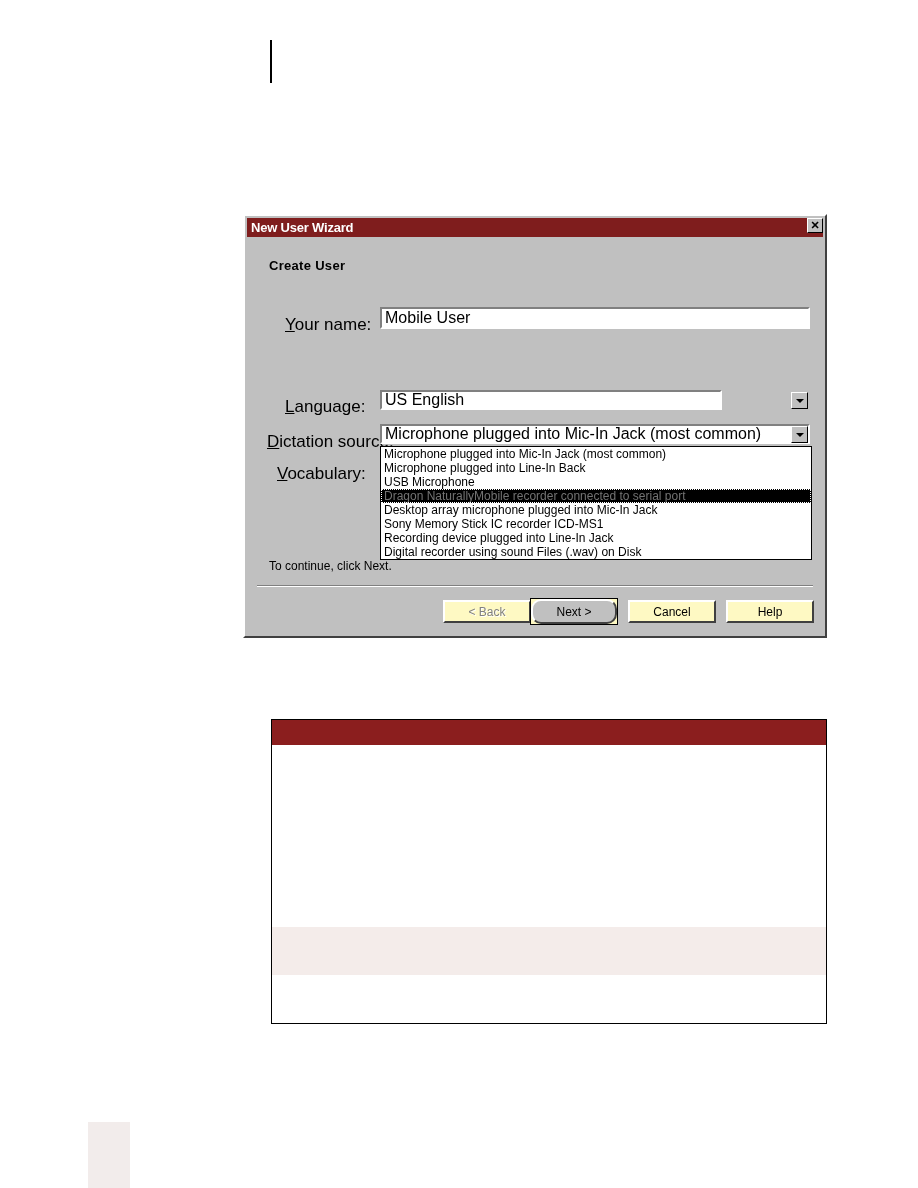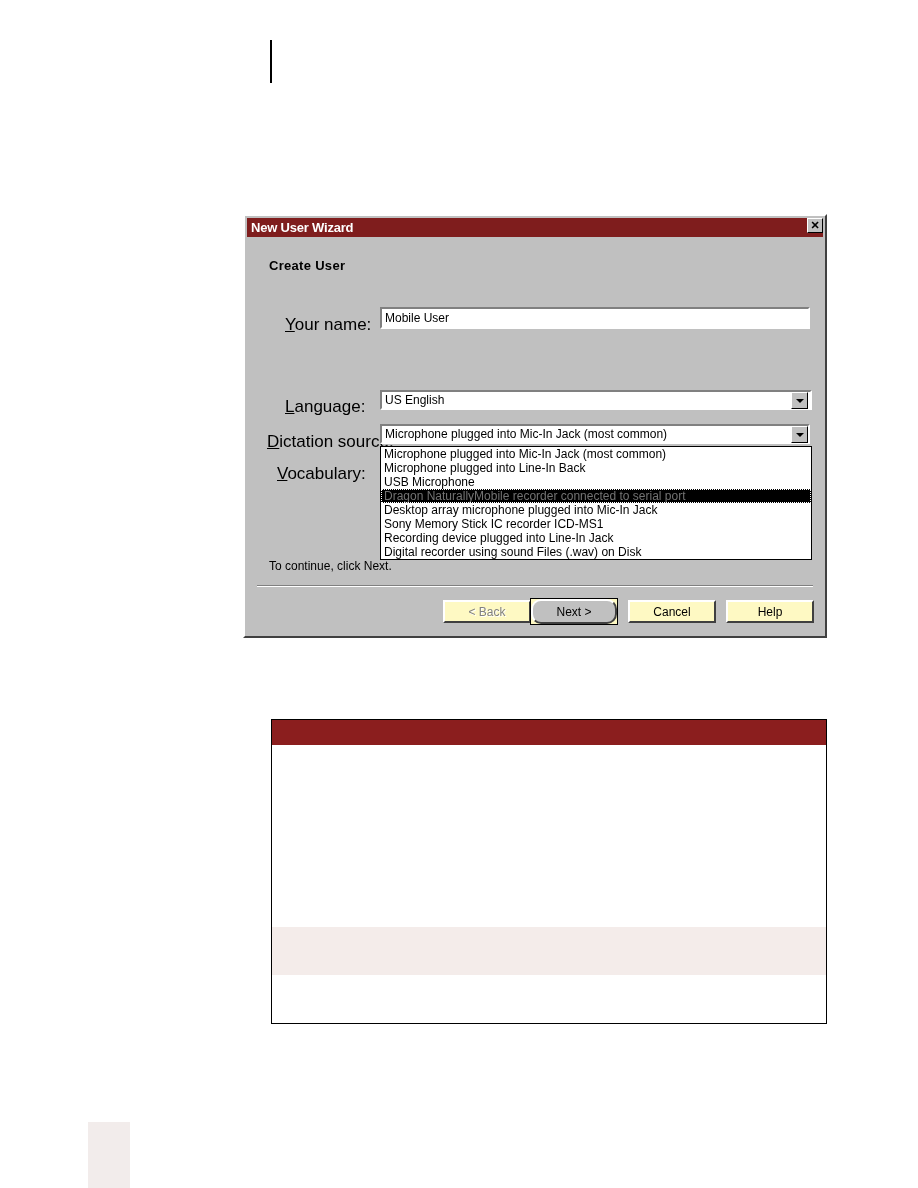--- a/index.html
+++ b/index.html
@@ -91,21 +91,21 @@
   .field-label u { text-decoration: underline; }
 
   .textfield {
     position: absolute;
     background: #ffffff;
     border-top: 2px solid #808080;
     border-left: 2px solid #808080;
     border-right: 2px solid #ffffff;
     border-bottom: 2px solid #ffffff;
     box-sizing: border-box;
-    font-size: 12px;
+    font-size: 16px;
     color: #000000;
     display: flex;
     align-items: center;
     padding-left: 3px;
     overflow: hidden;
     white-space: nowrap;
   }
 
   .combo-arrow {
     position: absolute;
@@ -244,21 +244,21 @@
   <div class="dlg-heading">Create User</div>
 
   <div class="field-label" style="left:40px; top:99px; width:92px;">
     <u>Y</u>our name:
   </div>
   <div class="textfield" style="left:135px; top:91px; width:430px; height:22px;">Mobile User</div>
 
   <div class="field-label" style="left:40px; top:181px; width:92px;">
     <u>L</u>anguage:
   </div>
-  <div class="textfield" style="left:135px; top:174px; width:432px; height:20px;">US English</div>
+  <div class="textfield" style="left:135px; top:174px; width:342px; height:20px;">US English</div>
   <div class="combo-arrow" style="left:546px; top:176px;">
       <i></i>
     </div>
 
   <div class="field-label" style="left:22px; top:216px; width:110px;">
     <u>D</u>ictation source:
   </div>
   <div class="textfield" style="left:135px; top:208px; width:430px; height:20px;">Microphone plugged into Mic-In Jack (most common)</div>
   <div class="combo-arrow" style="left:546px; top:210px;">
       <i></i>

